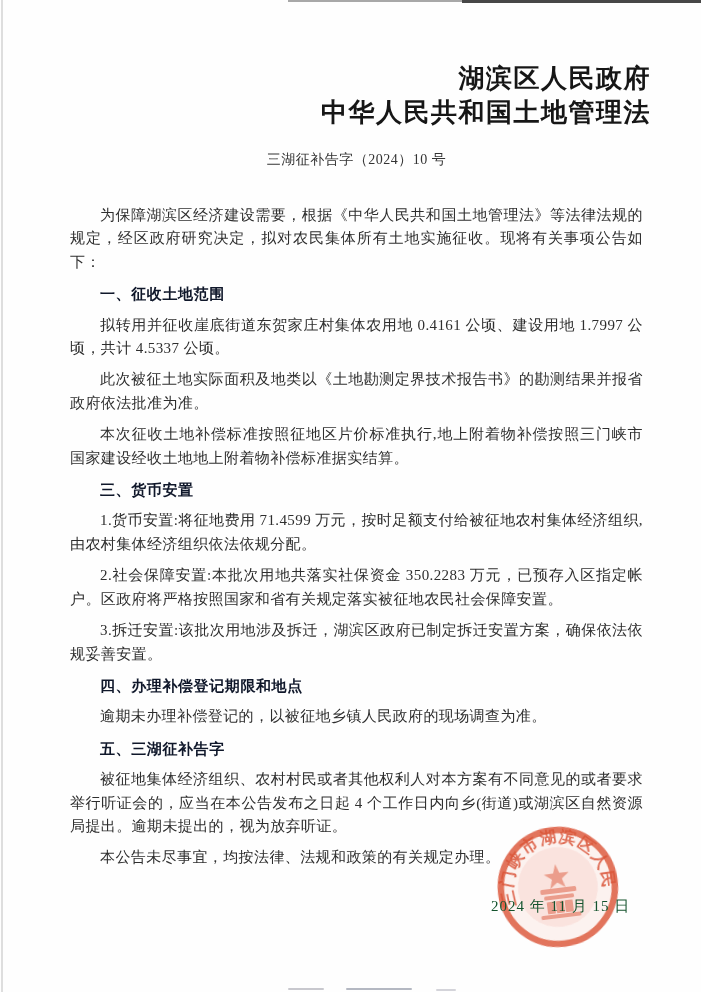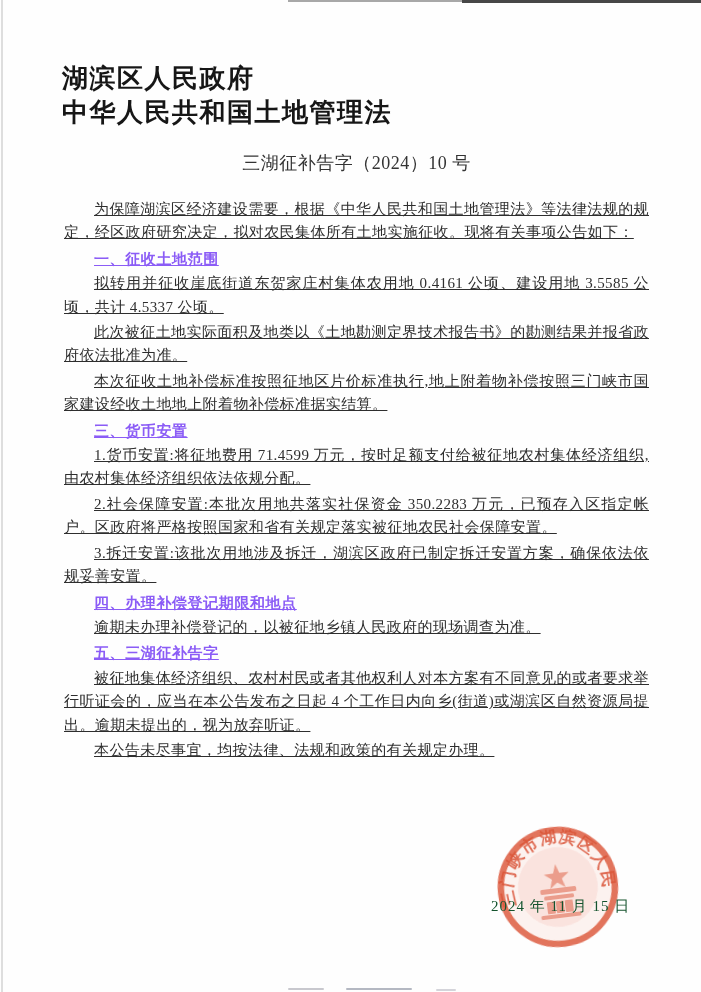--- a/index.html
+++ b/index.html
@@ -16,36 +16,36 @@
   .edge-top-light { position:absolute; top:0; left:288px; width:175px; height:2px; background:#a8a8a8; }
   .edge-top-dark  { position:absolute; top:0; left:462px; width:239px; height:3px; background:#474747; }
   .edge-left      { position:absolute; top:0; left:1px; width:2px; height:992px; background:#dedede; }
   .smudge { position:absolute; height:2px; border-radius:1px; }
   .smudge-1 { top:988px; left:288px; width:36px; background:#c8c8ce; }
   .smudge-2 { top:988px; left:346px; width:66px; background:#b4b8c2; }
   .smudge-3 { top:989px; left:436px; width:20px; background:#d4d4da; }
 
   .doc-title {
     position:absolute; top:62px; left:62px; width:589px;
-    text-align:left; font-weight:bold; font-size:26px; line-height:34px;
+    text-align:right; font-weight:bold; font-size:26px; line-height:34px;
     color:#161616; letter-spacing:1.5px;
   }
   .doc-number {
     position:absolute; top:151px; left:62px; width:589px;
-    text-align:center; font-size:18px; color:#333; letter-spacing:0.5px;
+    text-align:center; font-size:14px; color:#333; letter-spacing:0.5px;
   }
   .doc-body {
     position:absolute; top:196px; left:62px; width:589px;
     font-size:15px; line-height:23.4px; letter-spacing:0.4px;
     text-align:justify; text-justify:inter-character;
   }
-  .doc-body p { margin:2px; text-indent:2em;text-decoration:underline; }
+  .doc-body p { margin:8px; text-indent:2em; }
   .sec-heading {
     font-family:"Liberation Sans","DejaVu Sans",sans-serif;
-    font-weight:bold; color:#8b5cf6; letter-spacing:0.6px;
+    font-weight:bold; color:#0f172a; letter-spacing:0.6px;
   }
   .date-line {
     position:absolute; top:897px; left:491px;
     font-size:15px; color:#14532d; letter-spacing:1px; z-index:3;
   }
   .seal {
     position:absolute; left:494px; top:822px; width:128px; height:132px;
     transform:rotate(-7deg); z-index:2; opacity:0.93;
   }
 </style>
@@ -64,21 +64,21 @@
   <div class="doc-title">
     <div>湖滨区人民政府</div>
     <div>中华人民共和国土地管理法</div>
   </div>
 
   <div class="doc-number">三湖征补告字（2024）10 号</div>
 
   <div class="doc-body">
       <p class="body-para">为保障湖滨区经济建设需要，根据《中华人民共和国土地管理法》等法律法规的规定，经区政府研究决定，拟对农民集体所有土地实施征收。现将有关事项公告如下：</p>
       <p class="sec-heading">一、征收土地范围</p>
-      <p class="body-para">拟转用并征收崖底街道东贺家庄村集体农用地 0.4161 公顷、建设用地 3.5585 公顷，共计 4.5337 公顷。</p>
+      <p class="body-para">拟转用并征收崖底街道东贺家庄村集体农用地 0.4161 公顷、建设用地 1.7997 公顷，共计 4.5337 公顷。</p>
       <p class="body-para">此次被征土地实际面积及地类以《土地勘测定界技术报告书》的勘测结果并报省政府依法批准为准。</p>
       <p class="body-para">本次征收土地补偿标准按照征地区片价标准执行,地上附着物补偿按照三门峡市国家建设经收土地地上附着物补偿标准据实结算。</p>
       <p class="sec-heading">三、货币安置</p>
       <p class="body-para">1.货币安置:将征地费用 71.4599 万元，按时足额支付给被征地农村集体经济组织,由农村集体经济组织依法依规分配。</p>
       <p class="body-para">2.社会保障安置:本批次用地共落实社保资金 350.2283 万元，已预存入区指定帐户。区政府将严格按照国家和省有关规定落实被征地农民社会保障安置。</p>
       <p class="body-para">3.拆迁安置:该批次用地涉及拆迁，湖滨区政府已制定拆迁安置方案，确保依法依规妥善安置。</p>
       <p class="sec-heading">四、办理补偿登记期限和地点</p>
       <p class="body-para">逾期未办理补偿登记的，以被征地乡镇人民政府的现场调查为准。</p>
       <p class="sec-heading">五、三湖征补告字</p>
       <p class="body-para">被征地集体经济组织、农村村民或者其他权利人对本方案有不同意见的或者要求举行听证会的，应当在本公告发布之日起 4 个工作日内向乡(街道)或湖滨区自然资源局提出。逾期未提出的，视为放弃听证。</p>

